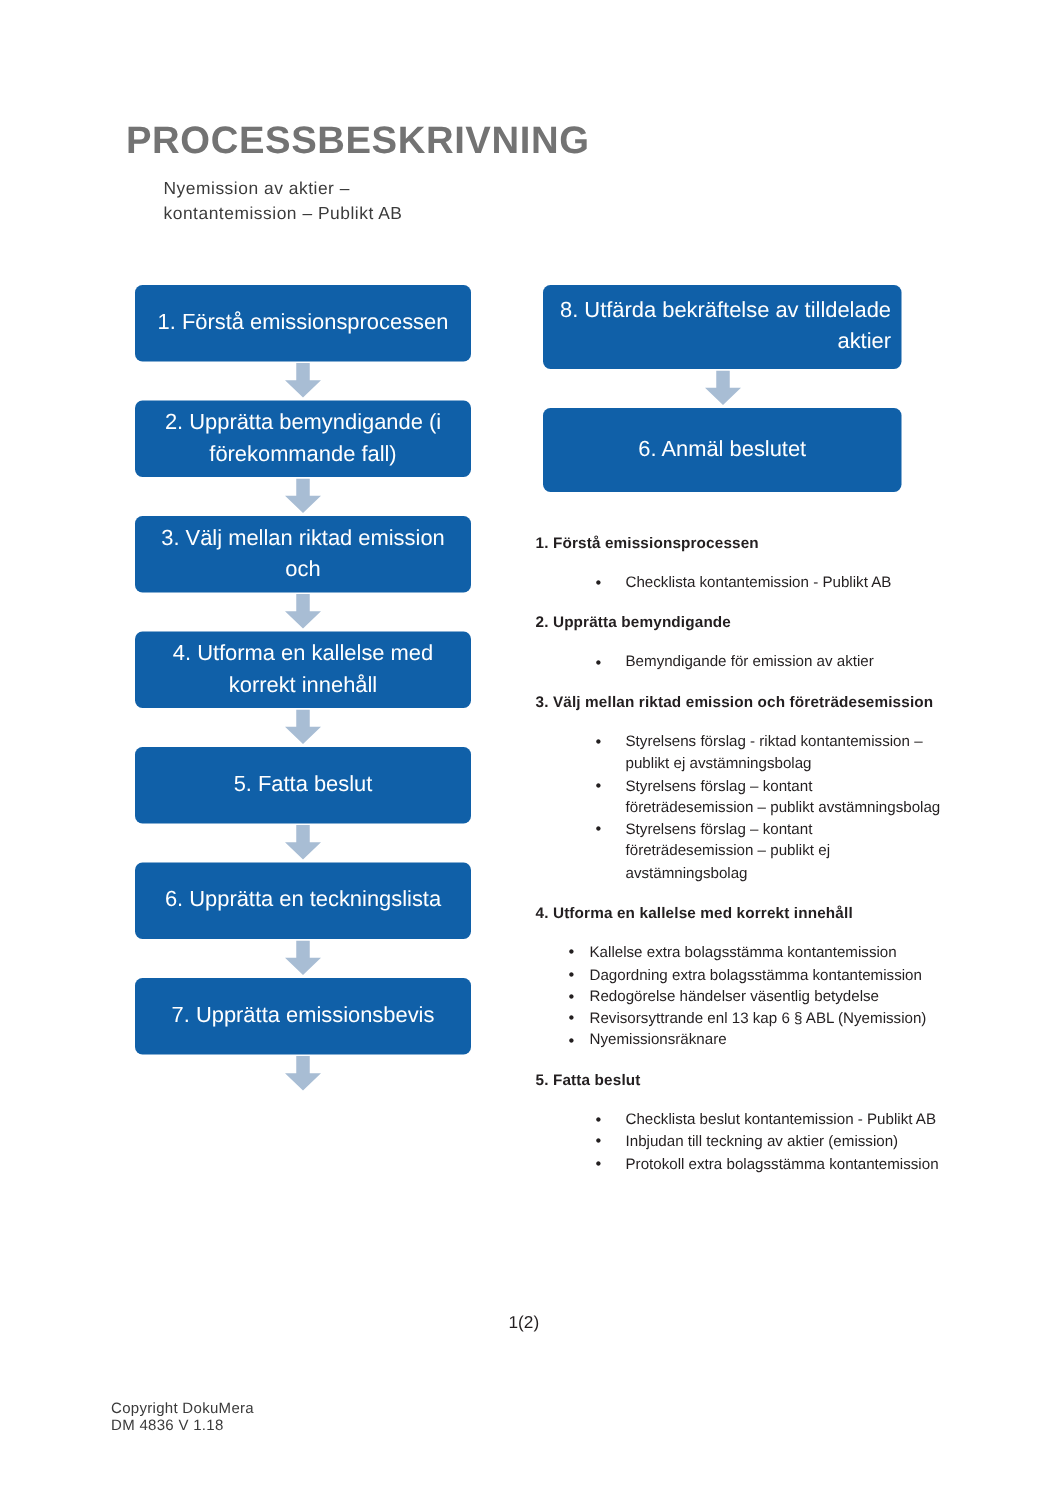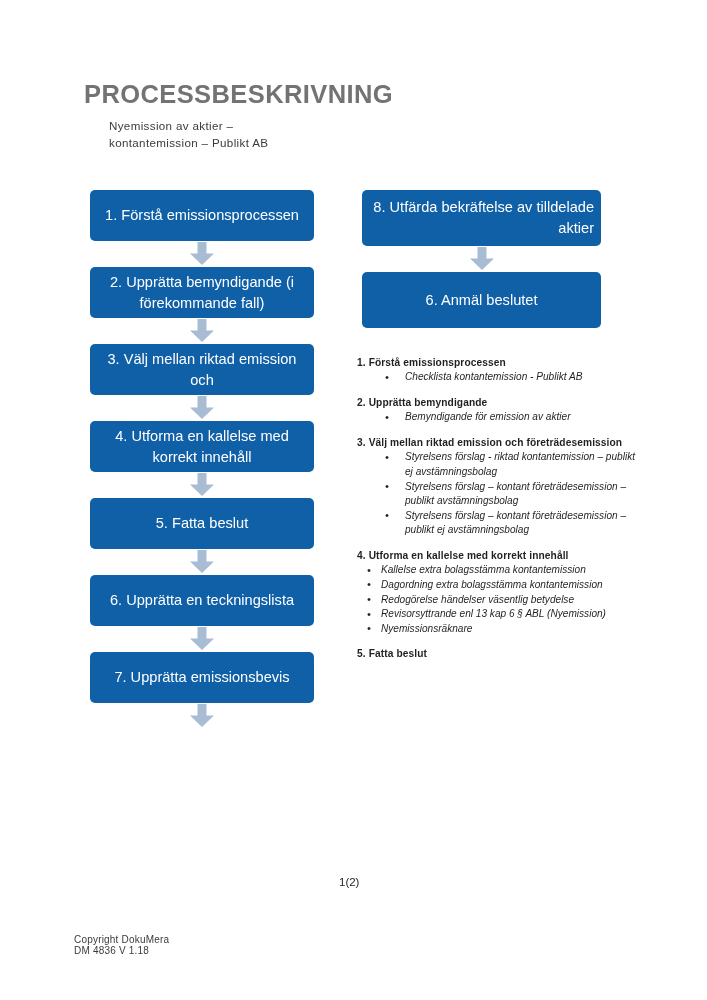--- a/index.html
+++ b/index.html
@@ -83,23 +83,22 @@
     font-size: 10.2px;
     font-weight: bold;
     line-height: 14.4px;
     color: #231f20;
     margin: 0;
     letter-spacing: 0.1px;
   }
   .sec-head.gap { margin-top: 11px; }
   ul.items {
     list-style: none;
-    margin: 0;
+    margin: 12px;
     padding: 0;
-    font-style: italic;
   }
   ul.items li {
     position: relative;
     font-size: 10.1px;
     line-height: 14.6px;
     color: #231f20;
     margin: 0;
   }
   
   ul.items.wide li {
@@ -241,19 +240,24 @@
     </ul>
     <div class="sec-head gap">4. Utforma en kallelse med korrekt innehåll</div>
     <ul class="items tight">
       <li>Kallelse extra bolagsstämma kontantemission</li>
       <li>Dagordning extra bolagsstämma kontantemission</li>
       <li>Redogörelse händelser väsentlig betydelse</li>
       <li>Revisorsyttrande enl 13 kap 6 § ABL (Nyemission)</li>
       <li>Nyemissionsräknare</li>
     </ul>
     <div class="sec-head gap">5. Fatta beslut</div>
+    <ul class="items wide">
+      <li>Checklista beslut kontantemission - Publikt AB</li>
+      <li>Inbjudan till teckning av aktier (emission)</li>
+      <li>Protokoll extra bolagsstämma kontantemission</li>
+    </ul>
   </div>
 
 <div id="page-number">1(2)</div>
 <div id="footer-copy">
   <span>Copyright DokuMera</span><br>
   <span>DM 4836 V 1.18</span>
 </div>
 
 </body></html>

